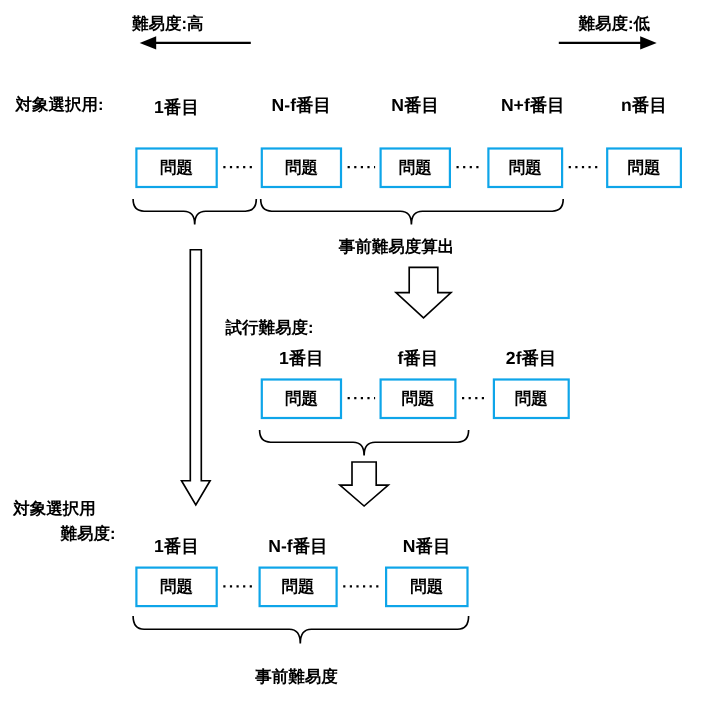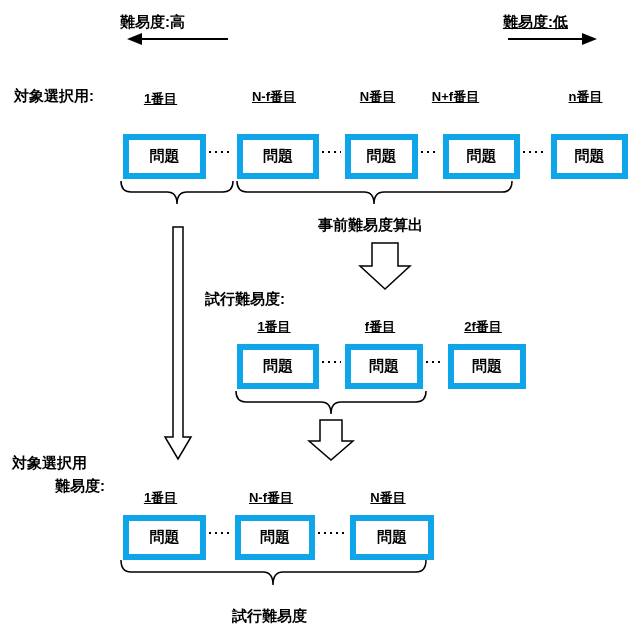--- a/index.html
+++ b/index.html
@@ -5,25 +5,25 @@
   html,body { margin:0; padding:0; background:#fff; }
   .canvas {
     position:relative; width:640px; height:640px; background:#ffffff;
     font-family:"Liberation Sans", sans-serif; color:#000; overflow:hidden;
   }
   .label {
     position:absolute; font-size:15px; font-weight:bold; white-space:nowrap;
     line-height:18px;
   }
   .order {
-    position:absolute; font-size:13px; font-weight:bold; text-align:center;
-    white-space:nowrap; line-height:17px;text-decoration:underline;
+    position:absolute; font-size:16px; font-weight:bold; text-align:center;
+    white-space:nowrap; line-height:17px;
   }
   .pbox {
-    position:absolute; height:33px; border:6px solid #0ea5e9; background:#fff;
+    position:absolute; height:33px; border:2px solid #0ea5e9; background:#fff;
     display:flex; align-items:center; justify-content:center;
     font-size:15px; font-weight:bold;
   }
   svg.layer { position:absolute; left:0; top:0; }
 </style>
 </head>
 <body>
 
 <div class="canvas">
 
@@ -65,37 +65,37 @@
     <path d="M121,560 Q121,572 131,572 L263,572 Q273,572 273,585 Q273,572 283,572 L416,572 Q426,572 426,560" fill="none" stroke="#000" stroke-width="1.5"></path>
 
     <polygon points="372,243 398,243 398,266 410,266 385,289 360,266 372,266" fill="#fff" stroke="#000" stroke-width="1.5"></polygon>
 
     <polygon points="320,420 342,420 342,441 353,441 331,460 309,441 320,441" fill="#fff" stroke="#000" stroke-width="1.5"></polygon>
 
     <polygon points="173,227 183,227 183,437 191,437 178,459 165,437 173,437" fill="#fff" stroke="#000" stroke-width="1.5"></polygon>
   </svg>
 
   <div class="label" style="left:120px; top:13px;">難易度:高</div>
-  <div class="label" style="left:503px; top:13px;text-decoration:underline;">難易度:低</div>
+  <div class="label" style="left:526px; top:13px;">難易度:低</div>
 
   <div class="label" style="left:14px; top:87px;">対象選択用:</div>
 
   <div class="order" style="left:113px; top:90px; width:95px;">1番目</div>
   <div class="order" style="left:227px; top:88px; width:94px;">N-f番目</div>
   <div class="order" style="left:335px; top:88px; width:85px;">N番目</div>
-  <div class="order" style="left:411px; top:88px; width:89px;">N+f番目</div>
+  <div class="order" style="left:440px; top:88px; width:89px;">N+f番目</div>
   <div class="order" style="left:541px; top:88px; width:89px;">n番目</div>
 
   <div class="pbox" style="left:123px; top:134px; width:71px;">問題</div>
   <div class="pbox" style="left:237px; top:134px; width:70px;">問題</div>
   <div class="pbox" style="left:345px; top:134px; width:61px;">問題</div>
   <div class="pbox" style="left:443px; top:134px; width:65px;">問題</div>
   <div class="pbox" style="left:551px; top:134px; width:65px;">問題</div>
 
-  <div class="label" style="left:308px; top:216px;margin-left:10px;">事前難易度算出</div>
+  <div class="label" style="left:308px; top:216px;">事前難易度算出</div>
 
   <div class="label" style="left:205px; top:290px;">試行難易度:</div>
 
   <div class="order" style="left:227px; top:318px; width:94px;">1番目</div>
   <div class="order" style="left:335px; top:318px; width:90px;">f番目</div>
   <div class="order" style="left:438px; top:318px; width:90px;">2f番目</div>
 
   <div class="pbox" style="left:237px; top:344px; width:70px;">問題</div>
   <div class="pbox" style="left:345px; top:344px; width:66px;">問題</div>
   <div class="pbox" style="left:448px; top:344px; width:66px;">問題</div>
@@ -104,15 +104,15 @@
   <div class="label" style="left:30px; top:477px;padding-left:25px;">難易度:</div>
 
   <div class="order" style="left:113px; top:489px; width:95px;">1番目</div>
   <div class="order" style="left:224px; top:489px; width:94px;">N-f番目</div>
   <div class="order" style="left:343px; top:489px; width:90px;">N番目</div>
 
   <div class="pbox" style="left:123px; top:515px; width:71px;">問題</div>
   <div class="pbox" style="left:235px; top:515px; width:68px;">問題</div>
   <div class="pbox" style="left:350px; top:515px; width:72px;">問題</div>
 
-  <div class="label" style="left:232px; top:607px;">試行難易度</div>
+  <div class="label" style="left:232px; top:607px;">事前難易度</div>
 
 </div>
 
 </body></html>

